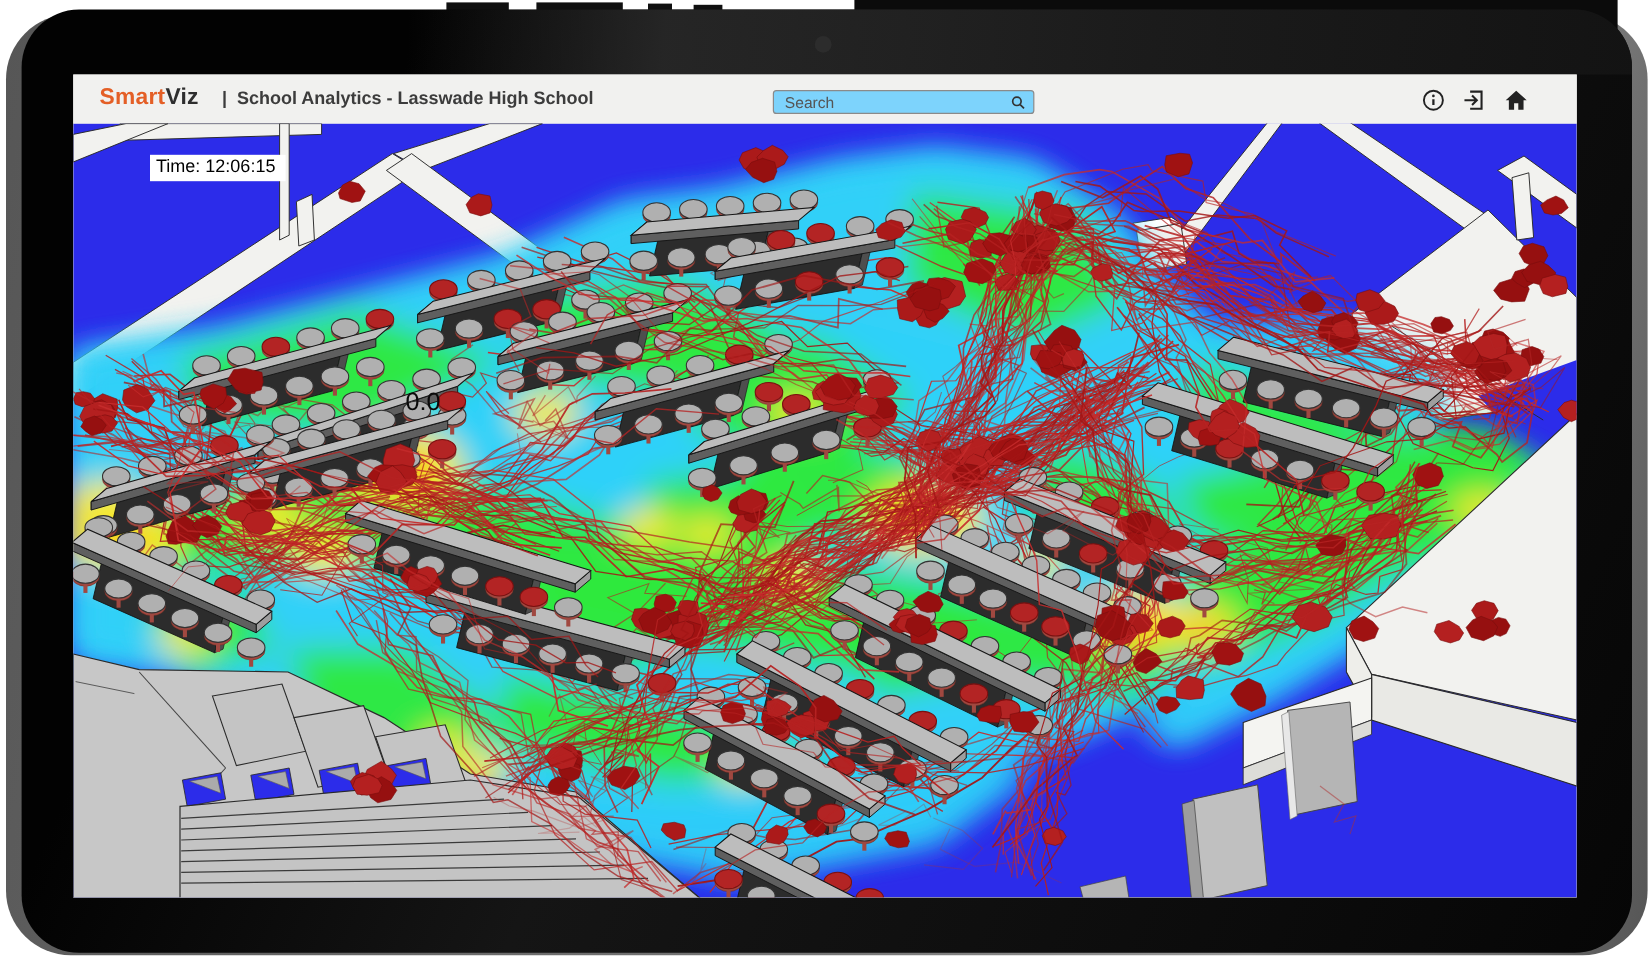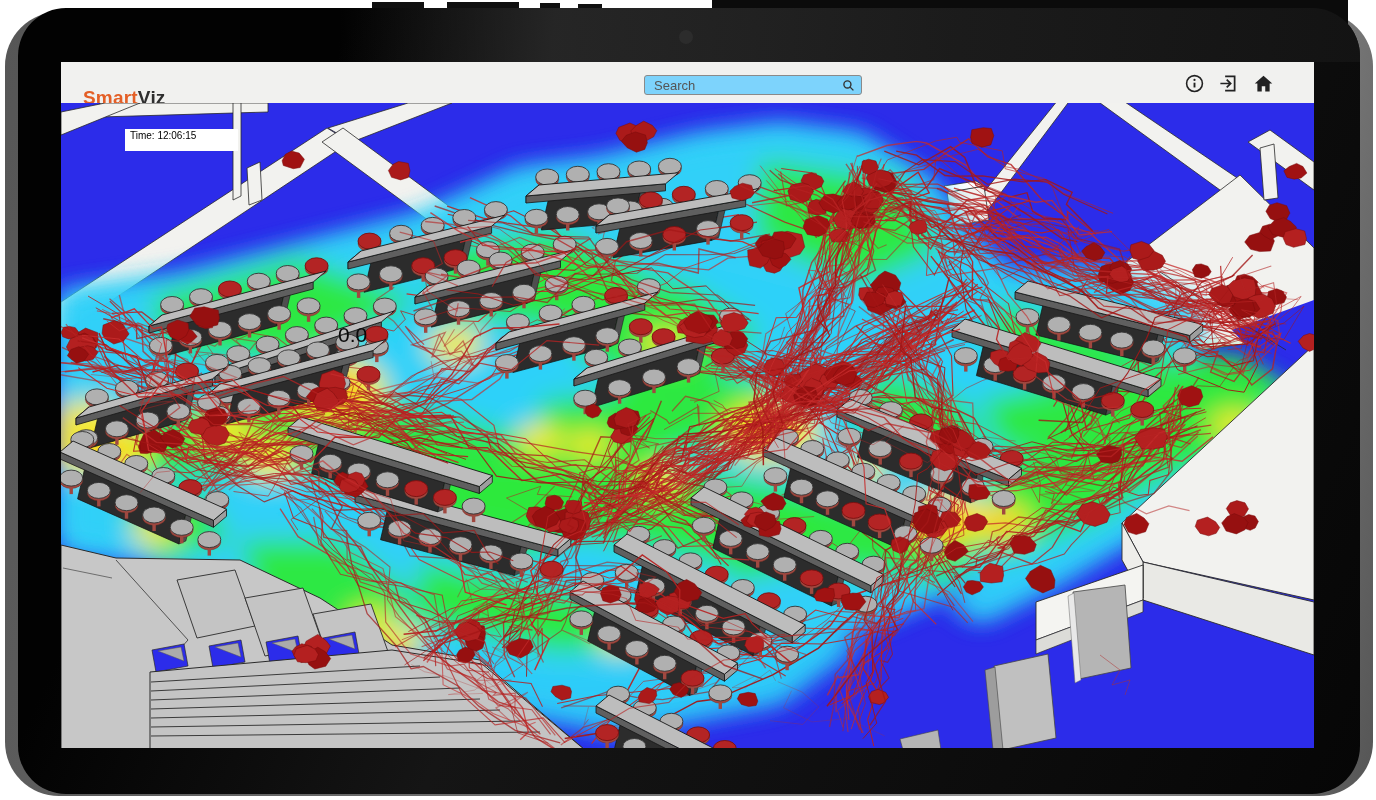--- a/index.html
+++ b/index.html
@@ -14,22 +14,23 @@
   <div class="abs" style="left:540px;top:3px;width:20px;height:8px;background:#101010;"></div>
   <div class="abs" style="left:578px;top:4px;width:24px;height:7px;background:#101010;"></div>
   <div class="abs" style="left:18px;top:8px;width:1342px;height:786px;border-radius:48px;
        background:linear-gradient(115deg,#020202 20%,#151515 45%,#0d0d0d 75%,#060606);"></div>
   <div class="abs" style="left:18px;top:8px;width:1342px;height:54px;border-radius:48px 48px 0 0;
        background:linear-gradient(93deg,rgba(0,0,0,0) 0%,rgba(0,0,0,0) 24%,rgba(42,42,42,0.85) 40%,rgba(28,28,28,0.9) 70%,rgba(20,20,20,0.9) 100%);"></div>
   <div class="abs" style="left:679px;top:30px;width:14px;height:14px;border-radius:50%;background:#2c2c2c;"></div>
 
   <div class="abs" style="left:61px;top:62px;width:1253px;height:686px;background:#f1f1ef;overflow:hidden;">
     <div class="abs" style="left:0;top:0;width:1253px;height:41px;background:#f1f1ef;">
-      <div class="abs" style="left:22px;top:9px;font-size:19px;font-weight:bold;letter-spacing:0.2px;margin-top:16px;">
+      <div class="abs" style="left:22px;top:9px;font-size:19px;font-weight:bold;letter-spacing:0.2px;">
         <span style="color:#e45f26;">Smart</span><span style="color:#2e2e2e;">Viz</span></div>
+      <div class="abs" style="left:124px;top:12px;font-size:15px;font-weight:bold;color:#3c3c3c;">|&nbsp; School Analytics - Lasswade High School</div>
       <div class="abs" style="left:583px;top:13px;width:218px;height:20px;background:#7dd3fc;border:1px solid #8a8a8a;border-radius:3px;">
         <span style="position:absolute;left:9px;top:2px;font-size:13px;color:#555;">Search</span>
         <svg style="position:absolute;right:6px;top:3px;" width="13" height="13" viewBox="0 0 24 24" fill="none" stroke="#333" stroke-width="2.6">
             <circle cx="10" cy="10" r="6.5"></circle>
             <line x1="15" y1="15" x2="21" y2="21"></line>
           </svg>
       </div>
       <svg class="abs" style="left:1124px;top:12px;" width="19" height="19" viewBox="0 0 24 24" fill="none" stroke="#222" stroke-width="2">
           <circle cx="12" cy="12" r="10"></circle>
           <line x1="12" y1="11" x2="12" y2="17" stroke-width="2.4"></line>
@@ -1537,15 +1538,15 @@
         <polyline points="262.1,461.2 251.9,453.0 238.8,432.0 260.5,445.3 226.2,445.9 192.8,448.2 169.5,471.2 156.8,472.4 140.2,492.6" fill="none" stroke="#b32424" stroke-width="0.80" opacity="0.52"></polyline>
         <polyline points="459.2,631.5 479.3,613.5 476.6,624.8 505.8,646.9 508.2,657.3 523.0,665.0 496.5,683.9" fill="none" stroke="#b32424" stroke-width="0.88" opacity="0.66"></polyline>
         <polyline points="1103.2,464.3 1073.4,475.6 1057.3,469.9 1031.0,487.0 1039.3,502.6 1040.3,483.1 1033.4,462.0" fill="none" stroke="#b32424" stroke-width="0.85" opacity="0.72"></polyline>
         <polyline points="422.1,345.9 451.0,368.6 418.2,343.9 405.2,326.2 424.1,344.7" fill="none" stroke="#b32424" stroke-width="1.07" opacity="0.78"></polyline>
         <polyline points="233.5,491.5 268.3,496.1 277.9,479.7 291.2,455.3 318.8,471.1 319.1,493.9 323.5,495.7 291.0,519.5 297.9,530.1" fill="none" stroke="#b32424" stroke-width="0.85" opacity="0.80"></polyline>
         <polyline points="432.6,309.2 423.5,292.0 422.5,293.9 446.3,276.5 426.7,272.2 442.4,263.6 433.5,240.9 399.7,232.1" fill="none" stroke="#b32424" stroke-width="1.18" opacity="0.60"></polyline>
         <polyline points="228.8,490.0 246.2,476.8 235.4,473.6 230.7,462.7 206.6,439.1 233.2,462.8 266.6,456.8" fill="none" stroke="#b32424" stroke-width="1.14" opacity="0.48"></polyline>
         <polyline points="778.2,351.6 766.0,372.8 765.6,386.1 737.0,376.5 754.9,385.7 769.0,395.4 735.9,413.1 703.8,400.3 690.0,400.2" fill="none" stroke="#b32424" stroke-width="0.85" opacity="0.57"></polyline>
         <text x="338" y="342" font-family="Liberation Sans, sans-serif" font-size="21" fill="#0a0a0a">0.0</text>
     </svg>
-    <div class="abs" style="left:64px;top:67px;width:113px;height:22px;background:#fff;font-size:10px;color:#000;padding:1px 0 0 5px;">Time: 12:06:15</div>
+    <div class="abs" style="left:64px;top:67px;width:113px;height:22px;background:#fff;font-size:15px;color:#000;padding:1px 0 0 5px;">Time: 12:06:15</div>
   </div>
 </div>
 
 </body></html>

